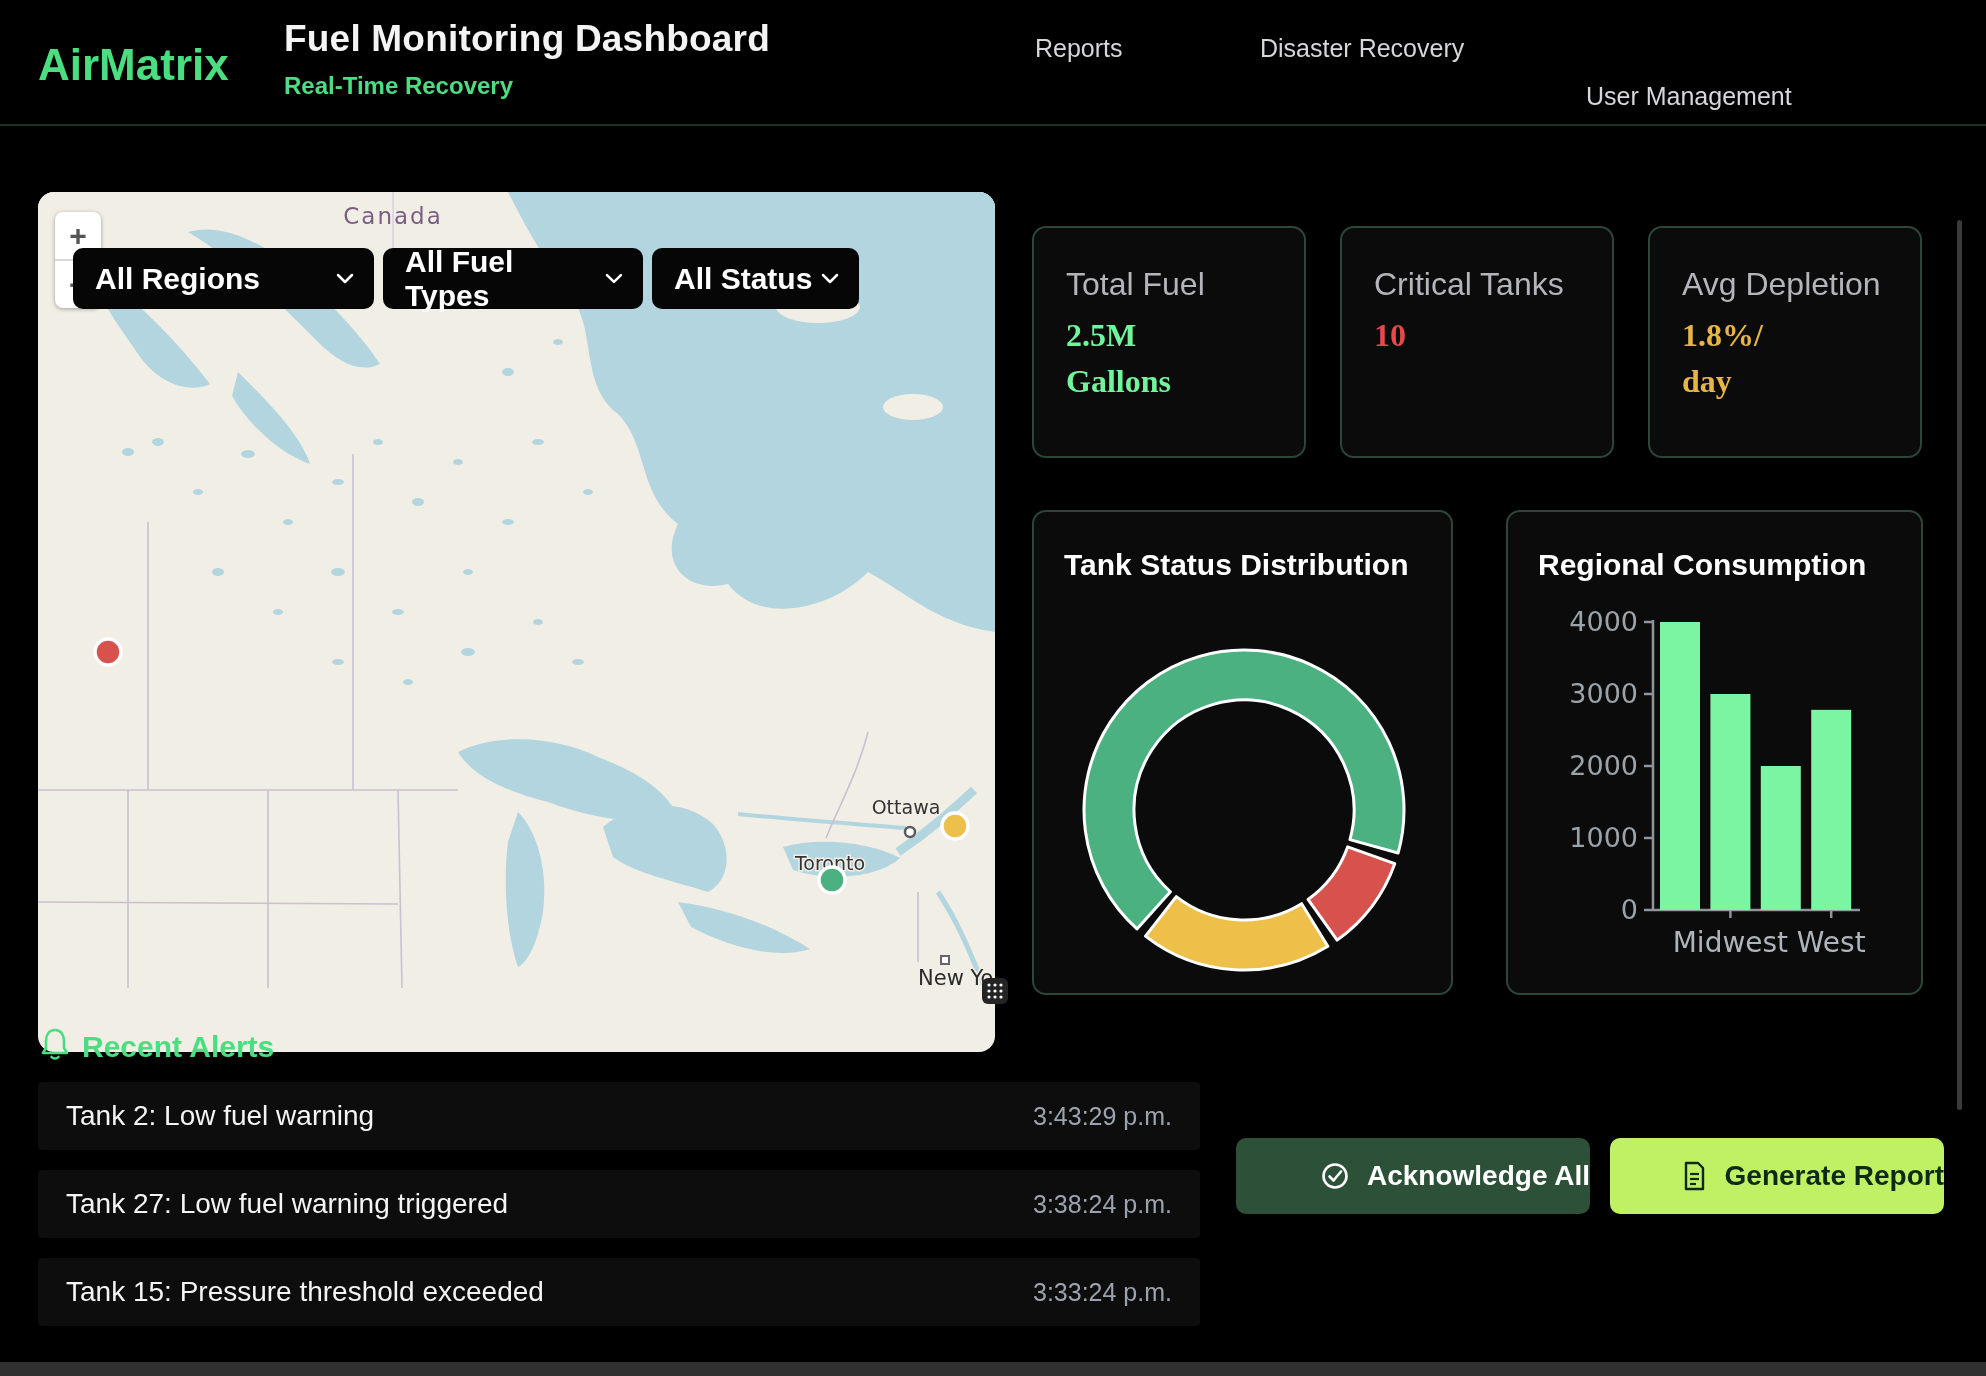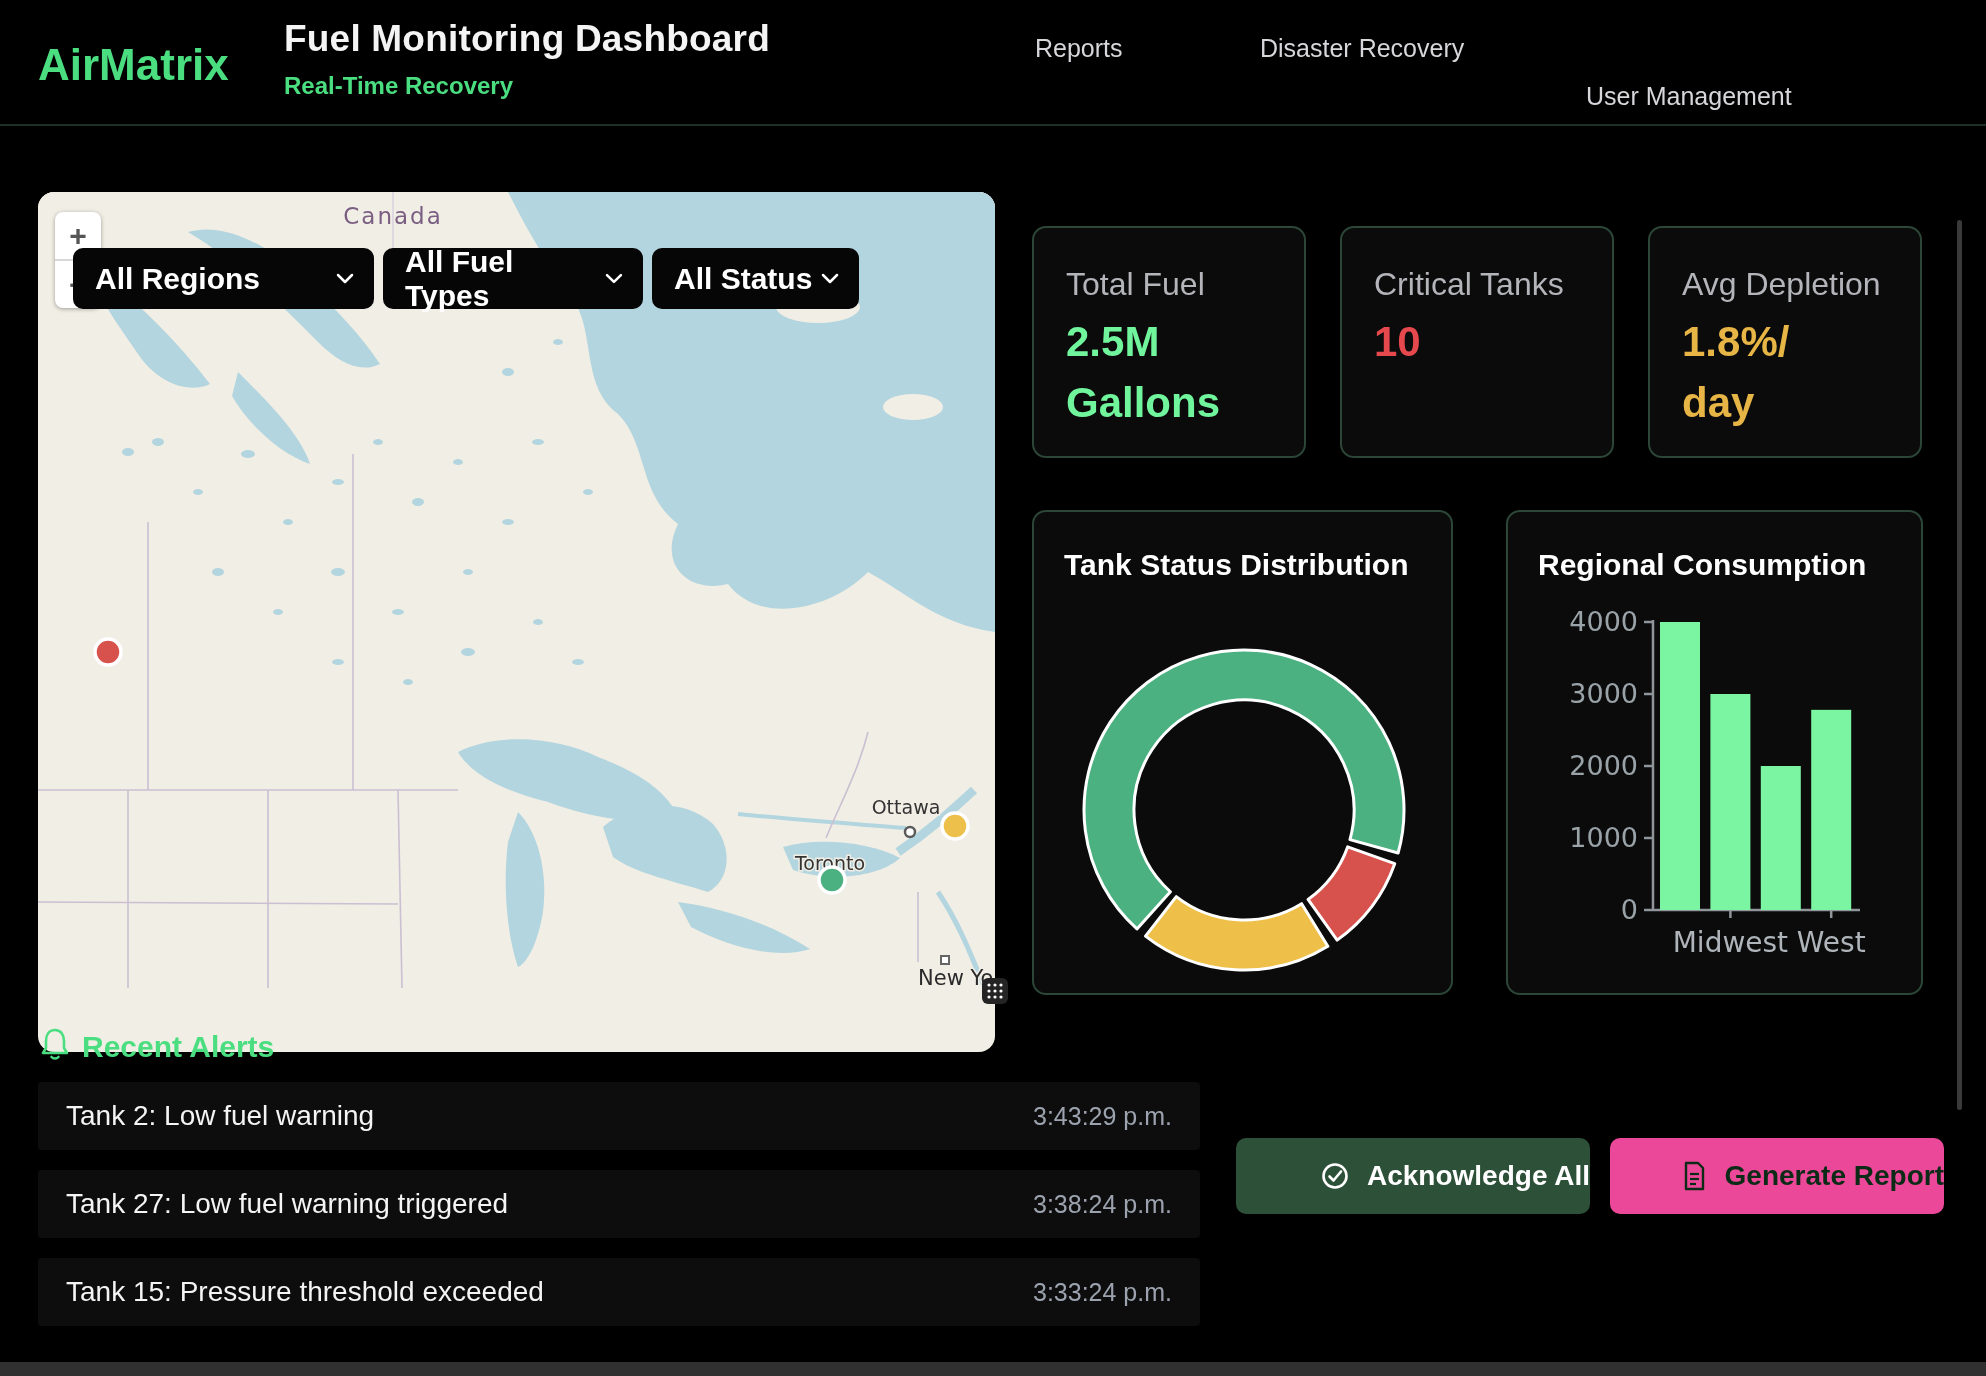--- a/index.html
+++ b/index.html
@@ -18,36 +18,36 @@
   .zoom-ctl{position:absolute;left:55px;top:212px;width:46px;height:96px;background:#fff;border-radius:8px;box-shadow:0 1px 4px rgba(0,0,0,.35);z-index:2;}
   .zoom-ctl .zbtn{width:46px;height:47px;display:flex;align-items:center;justify-content:center;font-size:30px;font-weight:700;color:#555;cursor:pointer;}
   .zoom-ctl .zdiv{height:2px;background:#d8d8d8;}
   .filters{position:absolute;left:73px;top:248px;z-index:3;display:flex;gap:9px;}
   .filter{height:61px;background:#060606;border-radius:10px;display:flex;align-items:center;justify-content:space-between;padding:0 20px 0 22px;color:#fff;font-size:30px;font-weight:600;cursor:pointer;box-sizing:border-box;}
   .f1{width:301px;}.f2{width:260px;}.f3{width:207px;}
   .drag-handle{position:absolute;left:982px;top:978px;width:26px;height:26px;background:#242424;border-radius:6px;z-index:4;display:flex;align-items:center;justify-content:center;}
   
   .card{position:absolute;top:226px;width:274px;height:232px;background:#0a0b0a;border:2px solid #2c4638;border-radius:14px;box-sizing:border-box;}
   .card .clabel{position:absolute;left:32px;top:38px;font-size:32px;color:#b4b4bb;}
-  .card .cvalue{position:absolute;left:32px;top:84px;font-size:42px;font-weight:700;line-height:1.45;}
+  .card .cvalue{position:absolute;left:32px;top:84px;font-size:32px;font-weight:700;line-height:1.45;font-family:Liberation Serif, serif;}
   .card .cvalue span{display:block;}
   
   .panel{position:absolute;top:510px;height:485px;background:#0a0b0a;border:2px solid #2c4638;border-radius:14px;box-sizing:border-box;}
   .panel .ptitle{position:absolute;left:30px;top:36px;font-size:30px;font-weight:700;color:#fff;}
   .clip-edge{position:absolute;left:1957px;top:220px;width:5px;height:890px;background:#3a3a3a;border-radius:3px;}
   
   .alerts-title{position:absolute;left:82px;top:1030px;font-size:30px;font-weight:700;color:#4ade80;}
   .bell{position:absolute;left:38px;top:1026px;}
   .alert-row{position:absolute;left:38px;width:1162px;height:68px;background:#0d0d0e;border-radius:4px;display:flex;align-items:center;justify-content:space-between;padding:0 28px;box-sizing:border-box;}
   .alert-msg{font-size:28px;color:#f4f4f5;}
   .alert-time{font-size:25px;color:#9ca3af;}
   
   .btn{position:absolute;top:1138px;height:76px;border-radius:10px;display:flex;align-items:center;justify-content:flex-end;gap:16px;font-size:28px;font-weight:700;cursor:pointer;}
   .btn-ack{left:1236px;width:354px;background:#2d5038;color:#fff;}
-  .btn-gen{left:1610px;width:334px;background:#ec4899;color:#0b2b16;}
+  .btn-gen{left:1610px;width:334px;background:#bef264;color:#0b2b16;}
   .bottom-strip{position:absolute;left:0;top:1362px;width:1986px;height:14px;background:#303030;}
   svg text{font-family:"DejaVu Sans","Liberation Sans",sans-serif;}
 </style>
 </head>
 <body>
 
 <div class="stage">
 
   <div class="header">
     <div class="logo">AirMatrix</div>

